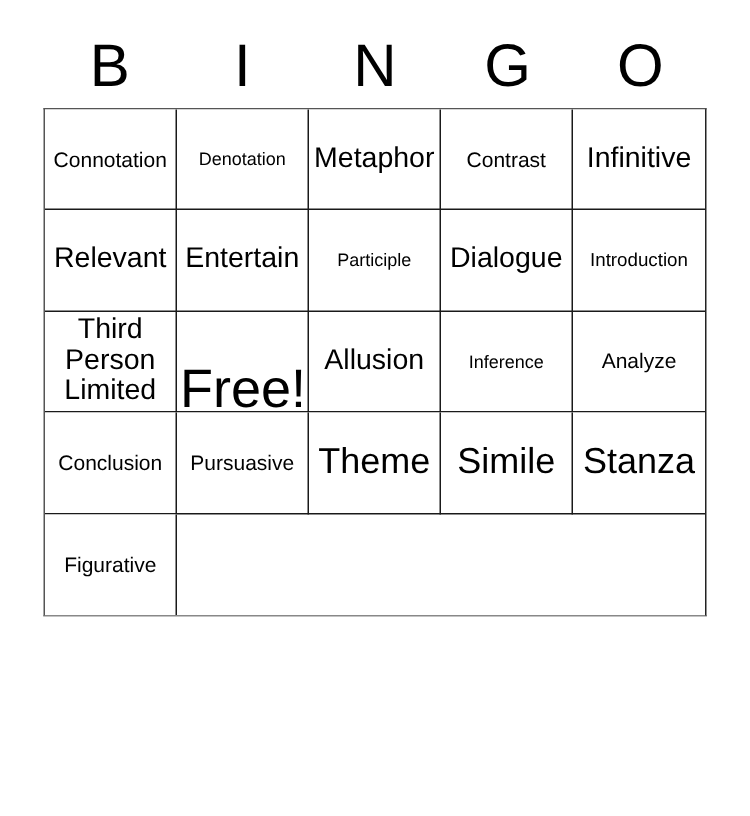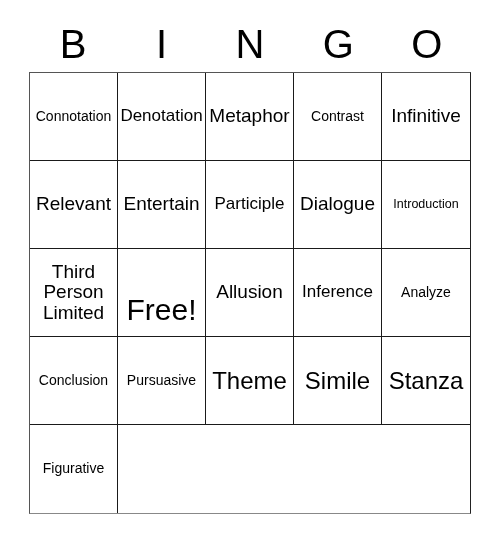--- a/index.html
+++ b/index.html
@@ -44,21 +44,21 @@
     letter-spacing: 0px;
     color: #000000;
   }
 
   
   .grid {
     position: absolute;
     left: 29px;
     top: 72px;
     width: 442px;
-    height: 442px;
+    height: 339px;
     box-sizing: border-box;
     border-top: 1px solid #555555;
     border-left: 1px solid #555555;
     border-right: 1px solid #222222;
     border-bottom: 1px solid #888888;
     background: #ffffff;
     display: grid;
     grid-template-columns: repeat(5, 1fr);
     grid-template-rows: repeat(5, 1fr);
   }
@@ -85,25 +85,25 @@
     display: block;
     width: 100%;
     line-height: 1.08;
     color: #000000;
     white-space: pre-line;
   }
 
   
   .fs-xs   { font-size: 12.5px; }
   .fs-sm   { font-size: 14px; }
-  .fs-md   { font-size: 17px; }
+  .fs-md   { font-size: 12px; }
   .fs-lg   { font-size: 19px; }
   .fs-xl   { font-size: 14px; }
   .fs-xxl  { font-size: 24px; }
-  .fs-free { font-size: 30px; margin-top: 36px; }
+  .fs-free { font-size: 36px; margin-top: 36px; }
 </style>
 </head>
 <body>
 
 <div class="card">
 
   <div class="header-row">
     <div class="header-cell">B</div>
     <div class="header-cell">I</div>
     <div class="header-cell">N</div>

